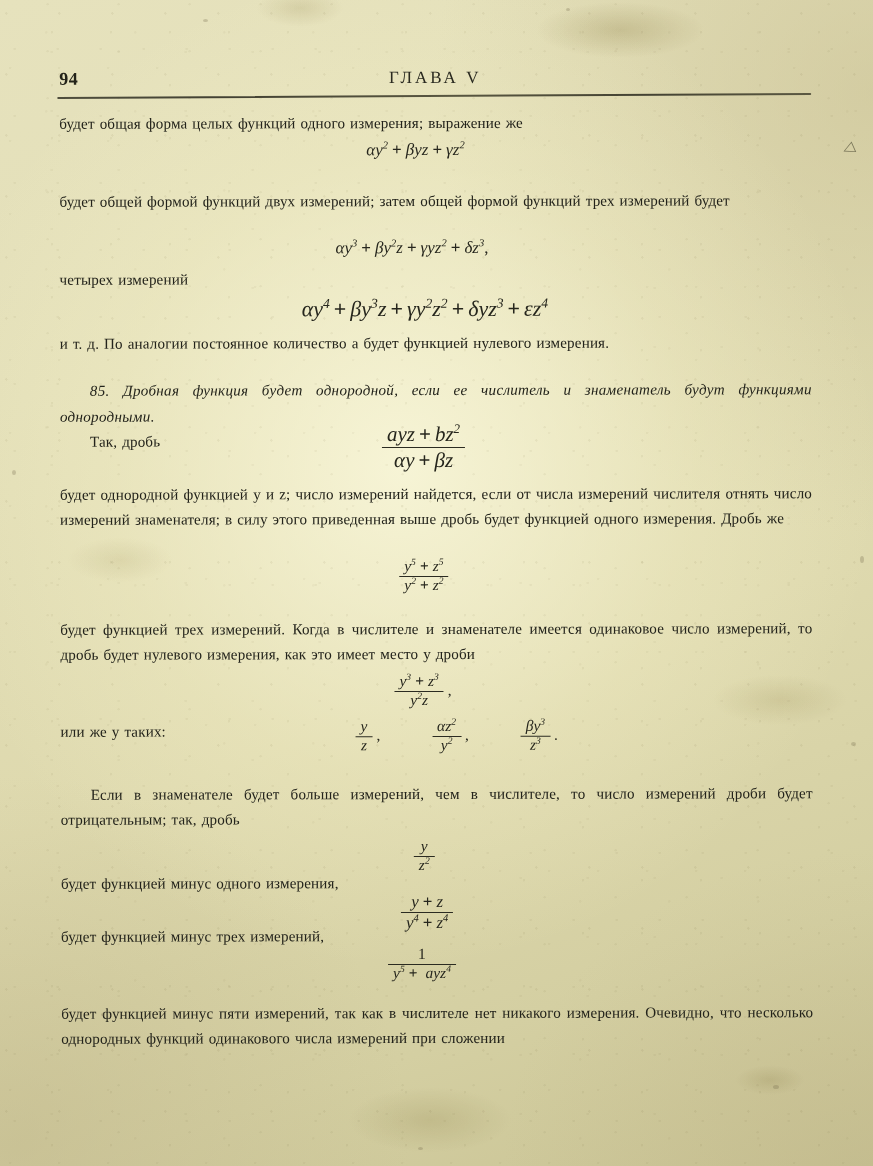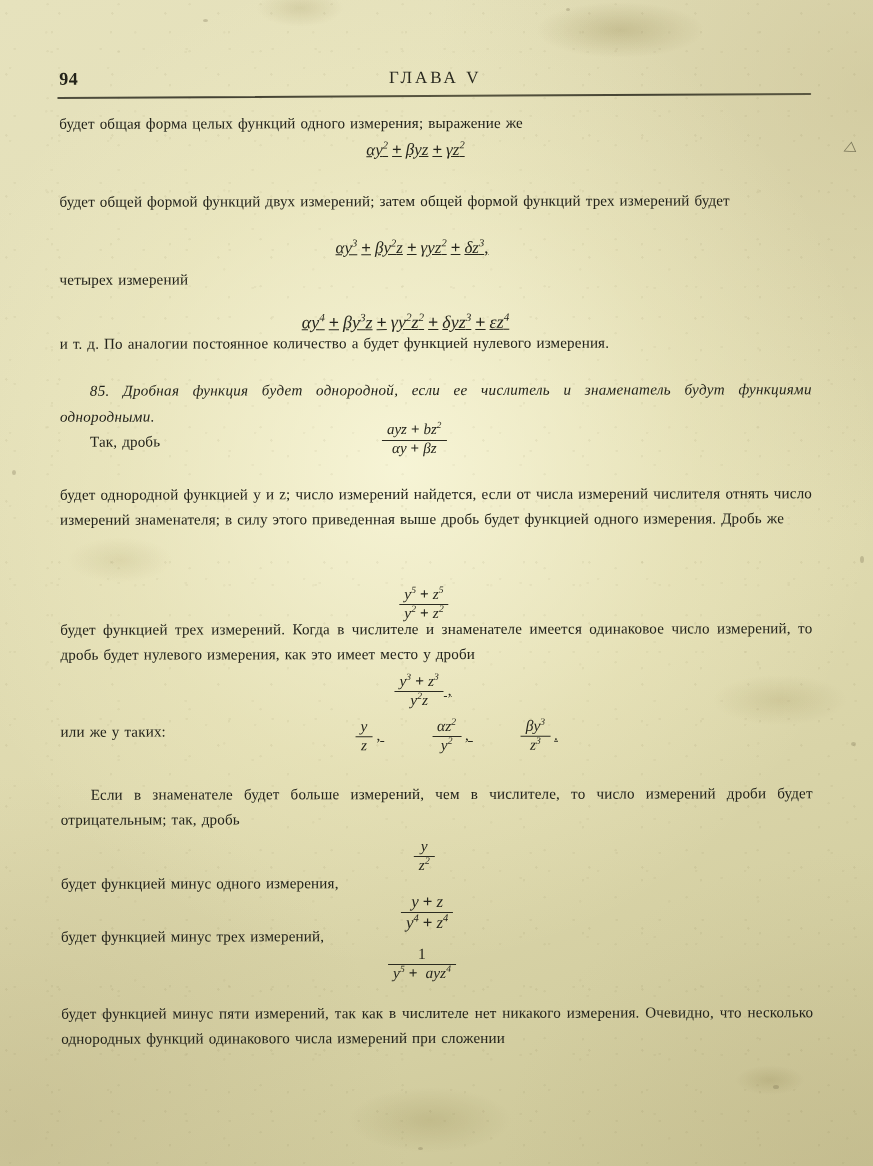--- a/index.html
+++ b/index.html
@@ -126,21 +126,20 @@
     word-spacing: 2px;
   }
 
   
   .formula {
     position: absolute;
     font-family: "Liberation Serif", "DejaVu Serif", serif;
     font-style: italic;
     color: #26261d;
     white-space: nowrap;
-    text-decoration: underline;
   }
   .formula .op {
     font-style: normal;
     font-weight: bold;
     padding: 0 4px;
   }
   .formula .gk { font-style: italic; }
   .formula sup {
     font-size: 0.62em;
     vertical-align: super;
@@ -220,40 +219,40 @@
     </div>
 
     <div class="ink body-block" style="top:190px;">будет общей формой функций двух измерений; затем общей формой функций трех измерений будет</div>
 
     <div class="ink formula" style="left:336px; top:238px; font-size:17px;">
       <span class="gk">αy</span><sup>3</sup><span class="op">+</span><span class="gk">βy</span><sup>2</sup><span class="gk">z</span><span class="op">+</span><span class="gk">γyz</span><sup>2</sup><span class="op">+</span><span class="gk">δz</span><sup>3</sup><span class="punct">,</span>
     </div>
 
     <div class="ink body-block nojust" style="top:268px;">четырех измерений</div>
 
-    <div class="ink formula" style="left:302px; top:312px; font-size:18px;">
+    <div class="ink formula" style="left:302px; top:296px; font-size:22px;">
       <span class="gk">αy</span><sup>4</sup><span class="op">+</span><span class="gk">βy</span><sup>3</sup><span class="gk">z</span><span class="op">+</span><span class="gk">γy</span><sup>2</sup><span class="gk">z</span><sup>2</sup><span class="op">+</span><span class="gk">δyz</span><sup>3</sup><span class="op">+</span><span class="gk">εz</span><sup>4</sup>
     </div>
 
     <div class="ink body-block nojust" style="top:332px;">и т. д. По аналогии постоянное количество a будет функцией нулевого измерения.</div>
 
     <div class="ink body-block italic-block indent" style="top:378px; line-height:26px;">85. Дробная функция будет однородной, если ее числитель и знаменатель будут функциями однородными.</div>
 
     <div class="ink body-block nojust indent" style="top:430px;">Так, дробь</div>
 
-    <div class="ink formula" style="left:382px; top:422px; font-size:15px;">
+    <div class="ink formula" style="left:382px; top:422px; font-size:21px;">
       <span class="frac">
         <span class="num">ayz<span class="op">+</span>bz<sup>2</sup></span>
         <span class="den"><span class="gk">α</span>y<span class="op">+</span><span class="gk">β</span>z</span>
       </span>
     </div>
 
     <div class="ink body-block" style="top:483px;">будет однородной функцией y и z; число измерений найдется, если от числа измерений числителя отнять число измерений знаменателя; в силу этого приведенная выше дробь будет функцией одного измерения. Дробь же</div>
 
-    <div class="ink formula" style="left:399px; top:558px; font-size:15.5px;margin-top:28px;">
+    <div class="ink formula" style="left:399px; top:558px; font-size:15.5px;">
       <span class="frac">
         <span class="num">y<sup>5</sup><span class="op">+</span>z<sup>5</sup></span>
         <span class="den">y<sup>2</sup><span class="op">+</span>z<sup>2</sup></span>
       </span>
     </div>
 
     <div class="ink body-block" style="top:618px;">будет функцией трех измерений. Когда в числителе и знаменателе имеется одинаковое число измерений, то дробь будет нулевого измерения, как это имеет место у дроби</div>
 
     <div class="ink formula" style="left:394px; top:673px; font-size:15.5px;">
       <span class="frac">

